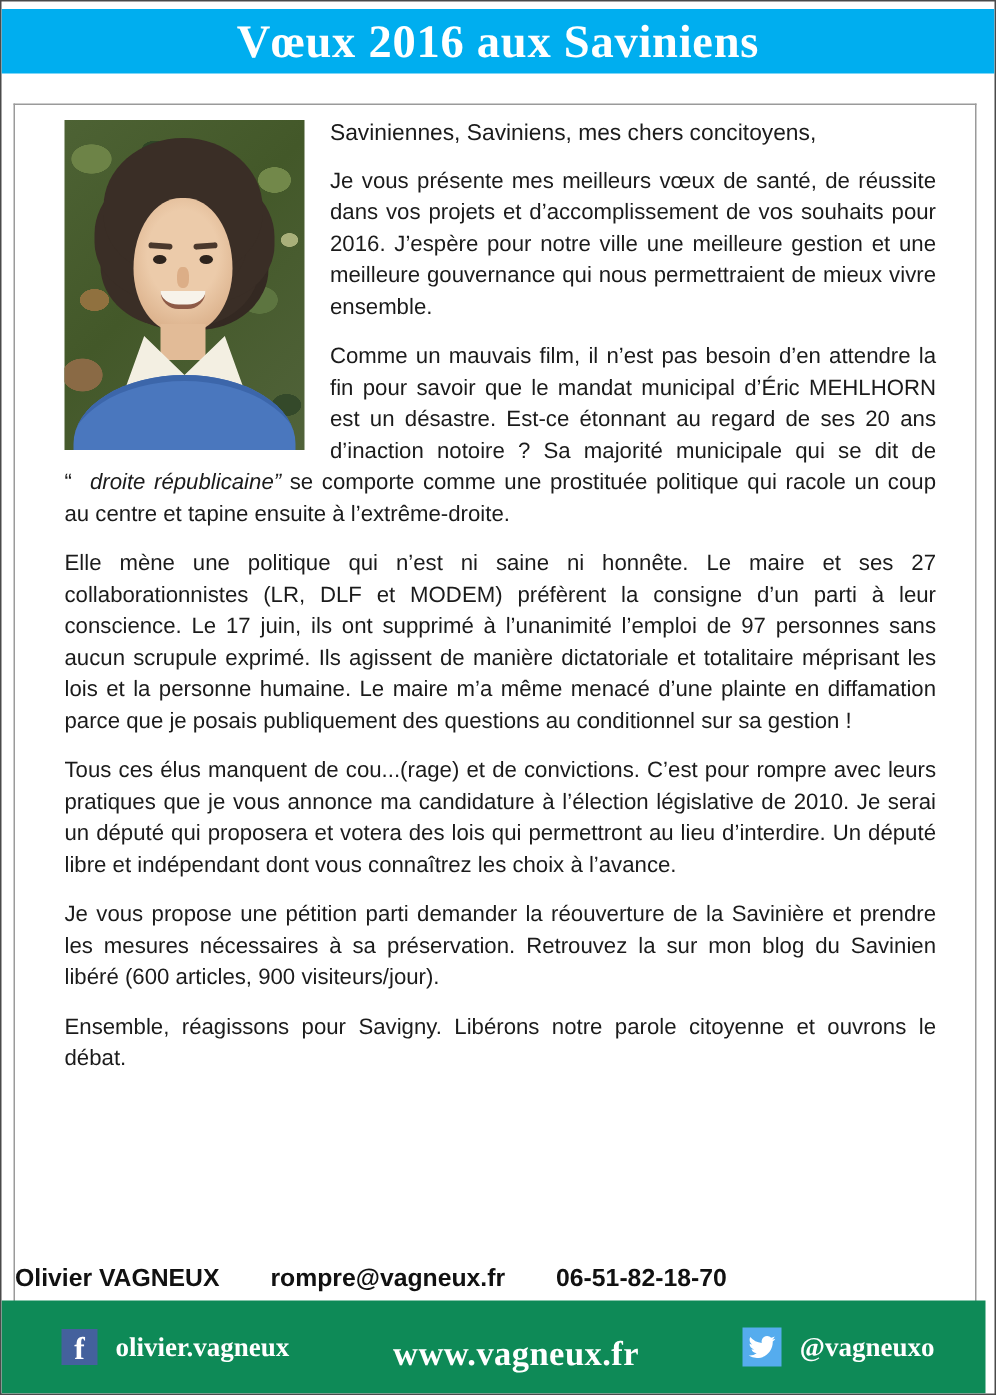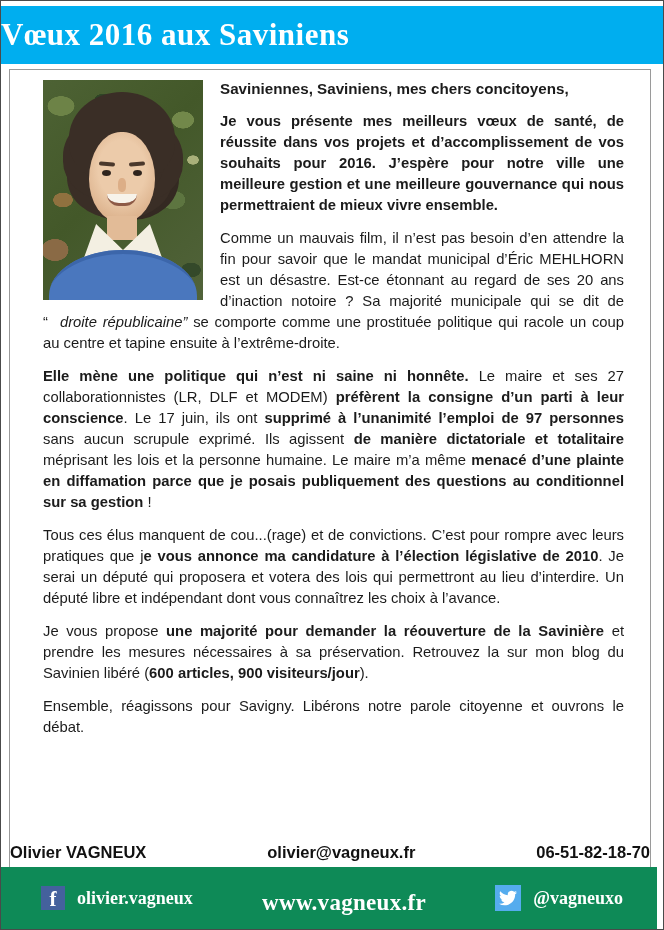--- a/index.html
+++ b/index.html
@@ -3,36 +3,36 @@
 <meta charset="utf-8">
 <style>
   html,body{margin:0;padding:0;background:#d8d8d8;}
   .page{
     position:relative;width:664px;height:930px;margin:0 auto;background:#ffffff;
     border:1px solid #4a4a4a;box-sizing:border-box;overflow:hidden;
     font-family:"Liberation Sans", sans-serif;
   }
   
   .banner{
-    margin-top:5px;height:58px;background:#00AEEF;
-    display:flex;align-items:center;justify-content:flex-start;
+    margin-top:5px;height:43px;background:#00AEEF;
+    display:flex;align-items:center;justify-content:center;
   }
   .banner h1{
     margin:0;color:#ffffff;font-family:"Liberation Serif", serif;
     font-weight:bold;font-size:31px;letter-spacing:.5px;
   }
   
   .content{
     position:absolute;top:68px;left:8px;width:642px;bottom:0;
     border:1px solid #9a9a9a;border-bottom:none;box-sizing:border-box;
     padding:8px 26px 0 33px;
     color:#1b1b1b;font-size:14.8px;line-height:21px;text-align:justify;
   }
   .content p{margin:0 0 12px 0;}
-  .b{font-weight:bold;}
+  .b{font-weight:normal;}
   .i{font-style:italic;padding-left:12px;}
   .greeting{font-weight:bold;font-size:15.2px;}
   
   .photo{
     float:left;width:160px;height:220px;margin:2px 17px 6px 0;
     position:relative;overflow:hidden;
     background:
       radial-gradient(22px 16px at 18px 26px, #6d8347 0 60%, transparent 62%),
       radial-gradient(18px 14px at 140px 40px, #72884a 0 60%, transparent 62%),
       radial-gradient(20px 15px at 130px 120px, #5d7540 0 60%, transparent 62%),
@@ -73,21 +73,21 @@
     clip-path:polygon(0 100%, 18% 0, 50% 62%, 82% 0, 100% 100%);
   }
   .sweater{
     position:absolute;bottom:-6px;left:6px;width:148px;height:56px;background:#4a77be;
     border-radius:55% 55% 0 0 / 90% 90% 0 0;
     box-shadow:inset 0 8px 0 -4px #3c66aa;
   }
   
   .signature{
     position:absolute;bottom:66px;left:0;right:0;
-    display:flex;justify-content:space-between;gap:34px;
+    display:flex;justify-content:flex-start;gap:34px;
     font-weight:bold;font-size:16.5px;color:#111;text-align:center;
   }
   
   .footer{
     position:absolute;left:0;right:6px;bottom:0;height:62px;background:#0E8A57;
     display:flex;align-items:center;justify-content:space-between;
     box-sizing:border-box;padding:0 34px 0 40px;
     color:#ffffff;font-family:"Liberation Serif", serif;font-weight:bold;
   }
   .footer .group{display:flex;align-items:center;gap:12px;}
@@ -129,26 +129,26 @@
       <div class="neck"></div>
       <div class="collar"></div>
       <div class="sweater"></div>
     </div>
 
     <p class="greeting"><span class="b">Saviniennes, Saviniens, mes chers concitoyens,</span></p>
     <p><span class="b">Je vous présente mes meilleurs vœux de santé, de réussite dans vos projets et d’accomplissement de vos souhaits pour 2016. J’espère pour notre ville une meilleure gestion et une meilleure gouvernance qui nous permettraient de mieux vivre ensemble.</span></p>
     <p><span>Comme un mauvais film, il n’est pas besoin d’en attendre la fin pour savoir que le mandat municipal d’Éric MEHLHORN est un désastre. Est-ce étonnant au regard de ses 20 ans d’inaction notoire ? Sa majorité municipale qui se dit de “</span><span class="i">droite républicaine”</span><span> se comporte comme une prostituée politique qui racole un coup au centre et tapine ensuite à l’extrême-droite.</span></p>
     <p><span class="b">Elle mène une politique qui n’est ni saine ni honnête.</span><span> Le maire et ses 27 collaborationnistes (LR, DLF et MODEM) </span><span class="b">préfèrent la consigne d’un parti à leur conscience</span><span>. Le 17 juin, ils ont </span><span class="b">supprimé à l’unanimité l’emploi de 97 personnes</span><span> sans aucun scrupule exprimé. Ils agissent </span><span class="b">de manière dictatoriale et totalitaire</span><span> méprisant les lois et la personne humaine. Le maire m’a même </span><span class="b">menacé d’une plainte en diffamation parce que je posais publiquement des questions au conditionnel sur sa gestion</span><span> !</span></p>
     <p><span>Tous ces élus manquent de cou...(rage) et de convictions. C’est pour rompre avec leurs pratiques que j</span><span class="b">e vous annonce ma candidature à l’élection législative de 2010</span><span>. Je serai un député qui proposera et votera des lois qui permettront au lieu d’interdire. Un député libre et indépendant dont vous connaîtrez les choix à l’avance.</span></p>
-    <p><span>Je vous propose </span><span class="b">une majorité pour demander la réouverture de la Savinière</span><span> et prendre les mesures nécessaires à sa préservation. Retrouvez la sur mon blog du Savinien libéré (</span><span class="b">600 articles, 900 visiteurs/jour</span><span>).</span></p>
+    <p><span>Je vous propose </span><span class="b">une pétition parti demander la réouverture de la Savinière</span><span> et prendre les mesures nécessaires à sa préservation. Retrouvez la sur mon blog du Savinien libéré (</span><span class="b">600 articles, 900 visiteurs/jour</span><span>).</span></p>
     <p><span>Ensemble, réagissons pour Savigny. Libérons notre parole citoyenne et ouvrons le débat.</span></p>
 
     <div class="signature">
       <span>Olivier VAGNEUX</span>
-      <span>olivier@vagneux.fr</span>
+      <span>rompre@vagneux.fr</span>
       <span>06-51-82-18-70</span>
     </div>
   </div>
 
   <div class="footer">
     <div class="group">
       <span class="fb-icon">f</span>
       <span class="handle">olivier.vagneux</span>
     </div>
     <div class="site">www.vagneux.fr</div>

